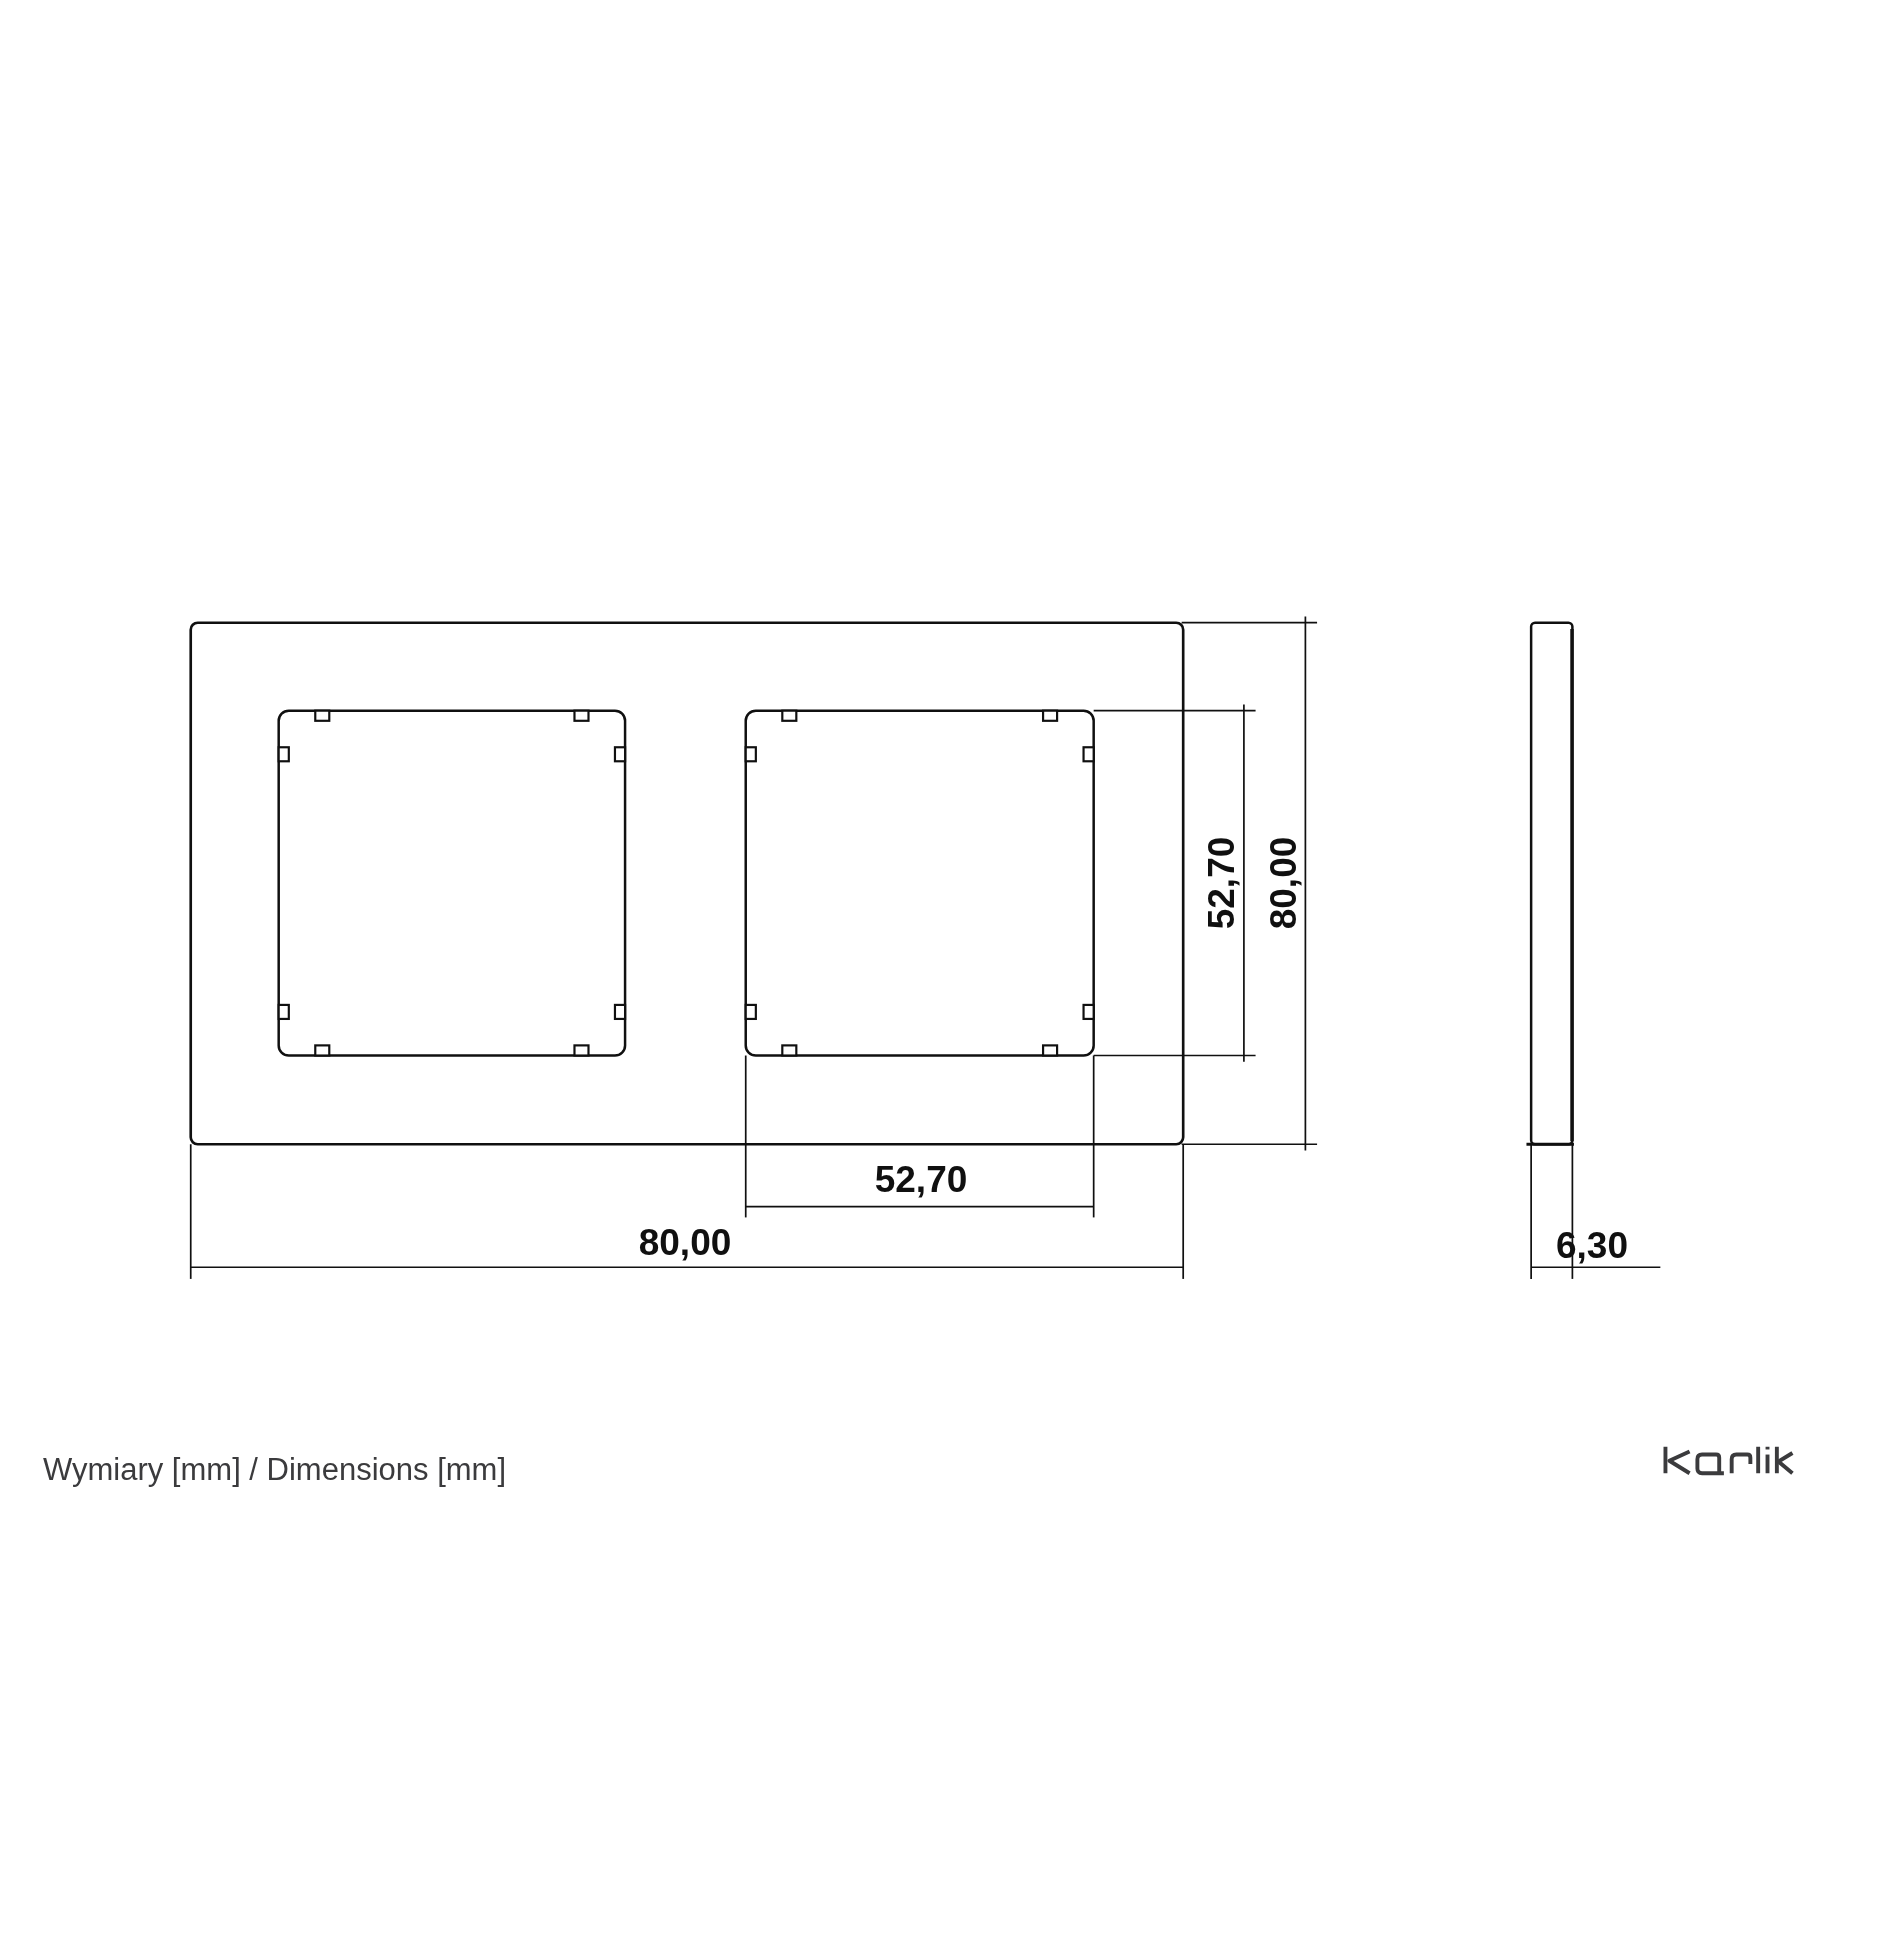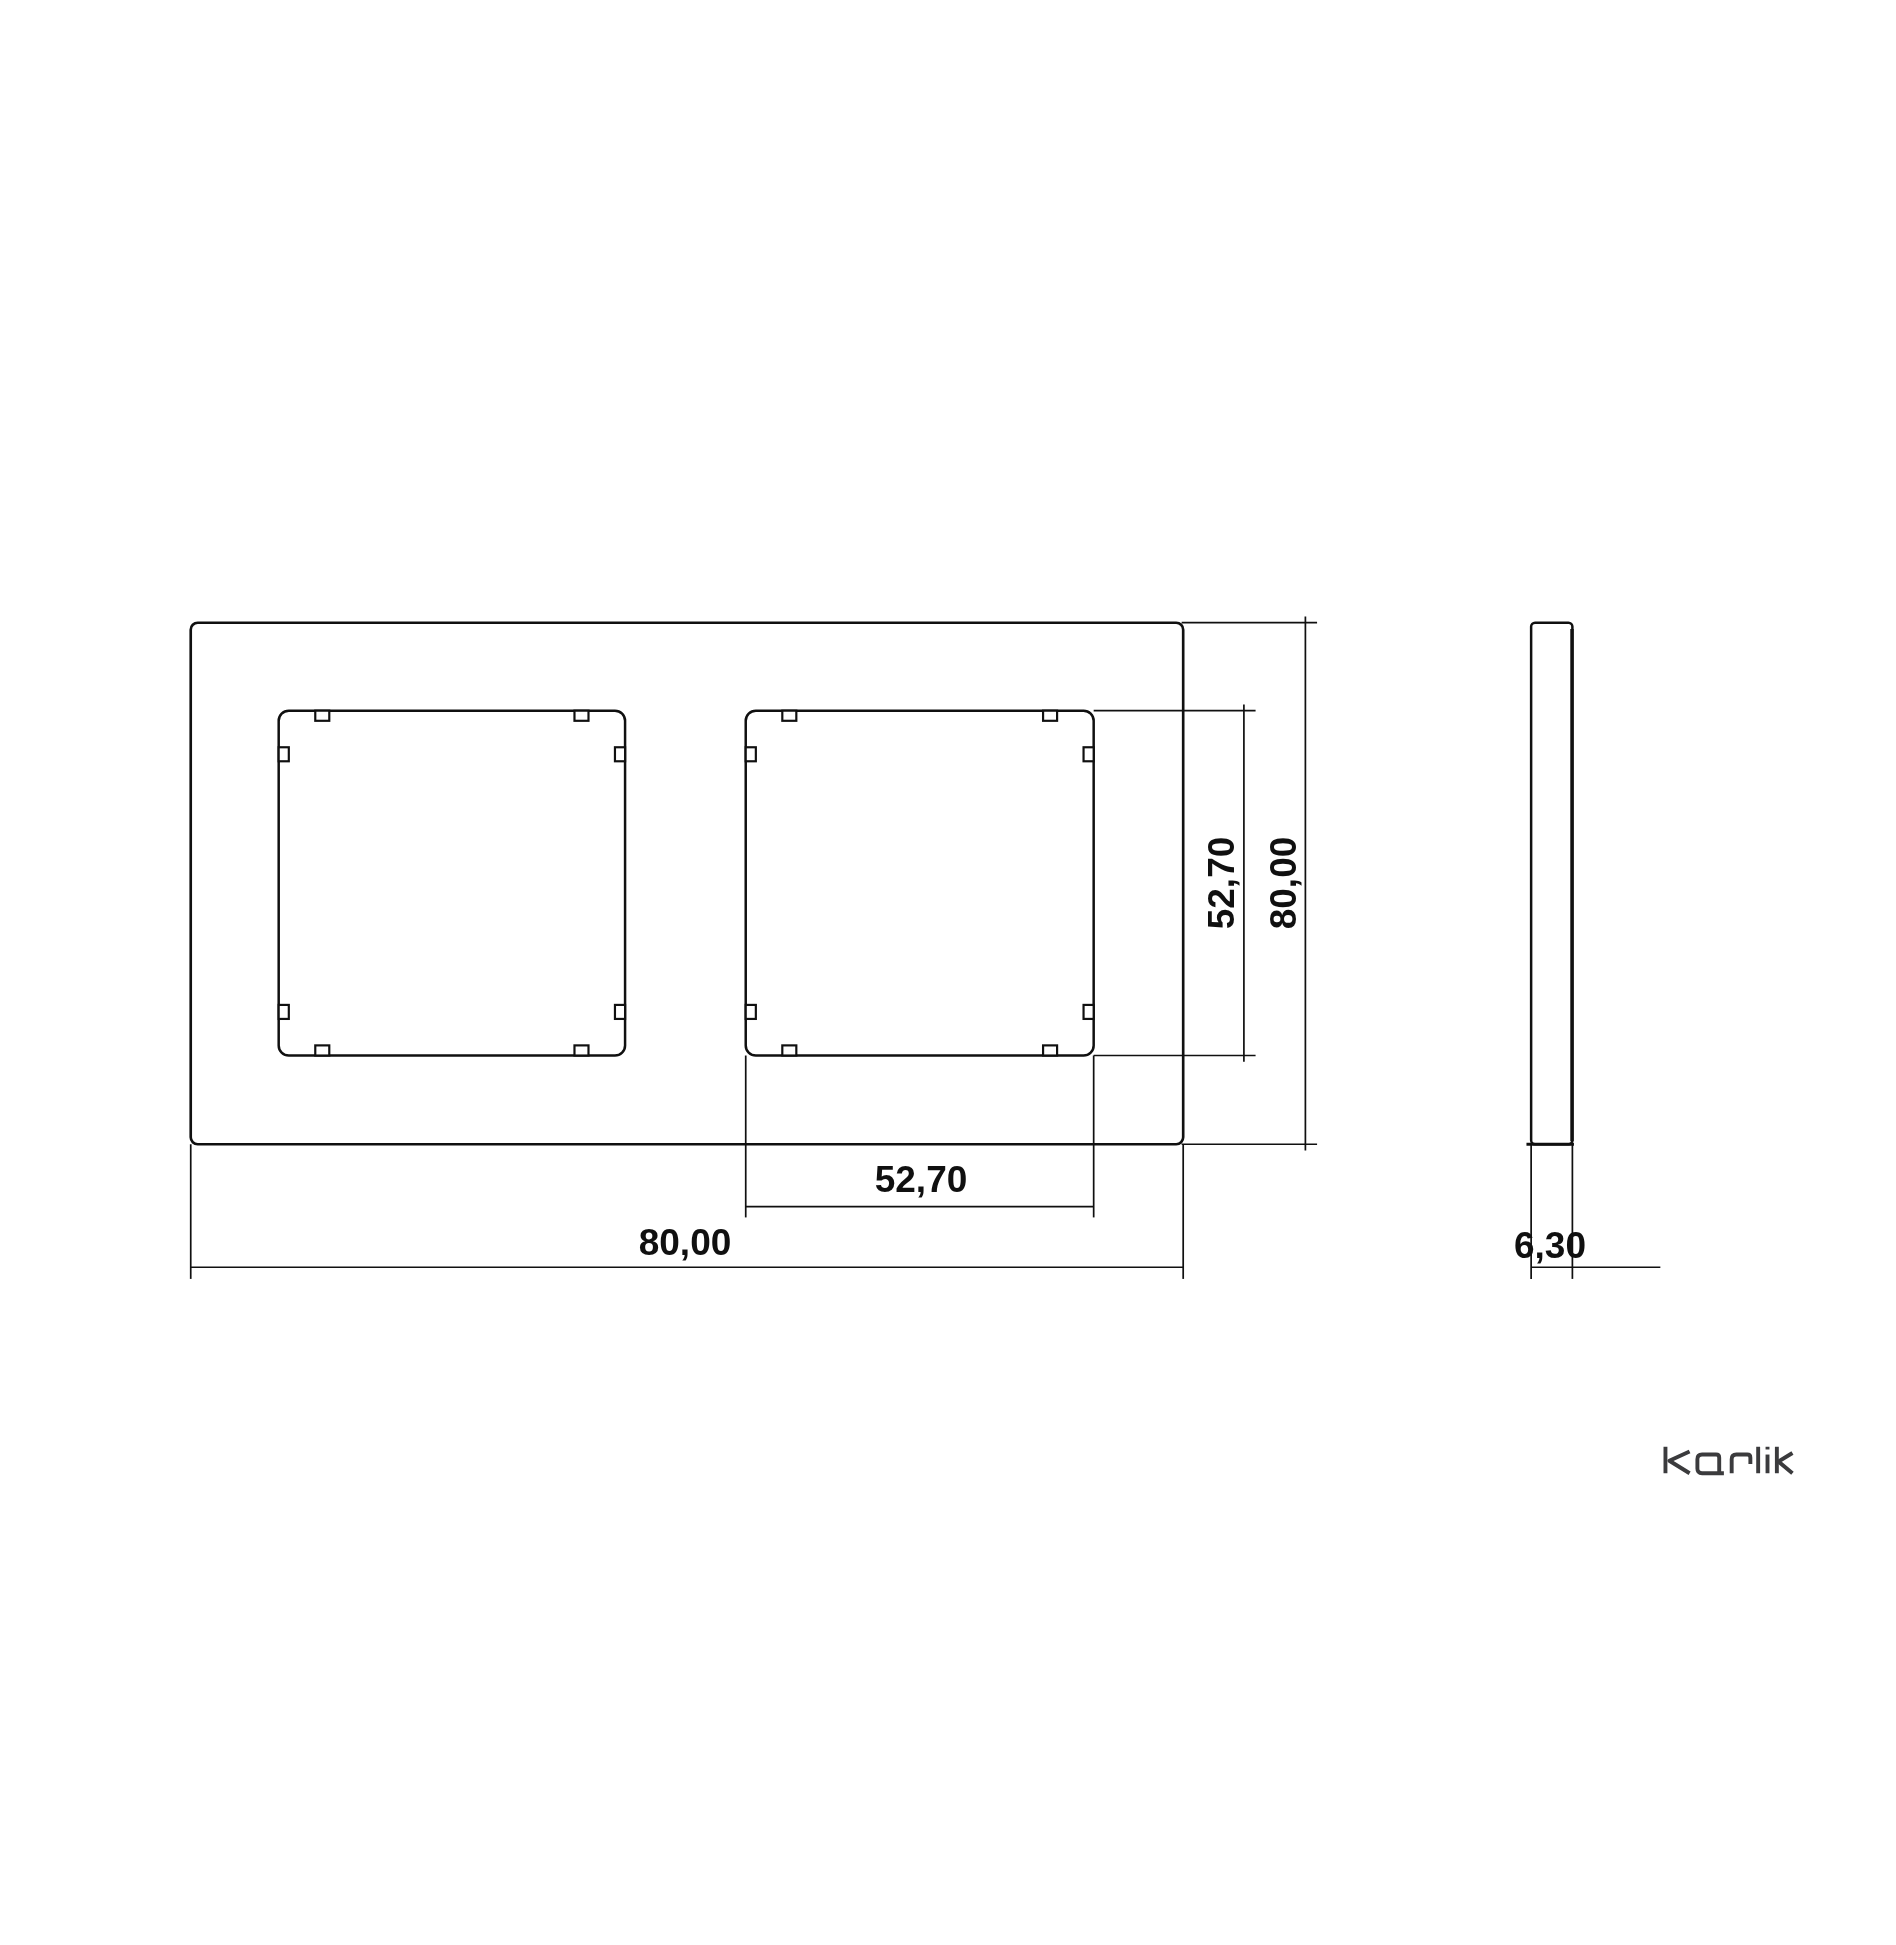--- a/index.html
+++ b/index.html
@@ -121,22 +121,23 @@
   </svg>
 
   <div class="dim-label" style="left:921px; top:1180px;">52,70</div>
 
   <div class="dim-label" style="left:685px; top:1243px;">80,00</div>
 
   <div class="dim-label vert" style="left:1222px; top:883px;">52,70</div>
 
   <div class="dim-label vert" style="left:1284px; top:883px;">80,00</div>
 
-  <div class="dim-label" style="left:1550px; top:1246px;">6,30</div>
+  <div class="dim-label" style="left:1592px; top:1246px;">6,30</div>
 
+  <div class="footer-note">Wymiary [mm] / Dimensions [mm]</div>
 
   <svg class="logo" viewBox="0 0 172 46" role="img" aria-label="karlik">
     <g fill="none" stroke="#3b3b3d" stroke-width="5" stroke-linecap="butt" stroke-linejoin="round">
 
       <path d="M7,6 V40"></path>
       <path d="M38,12 L12,24 L38,40"></path>
 
       <path d="M82,40 H54 Q48,40 48,34 V22 Q48,16 54,16 H72 Q76,16 76,20 V40"></path>
 
       <path d="M92,40 V22 Q92,16 98,16 H112 Q116,16 116,20 V28"></path>

